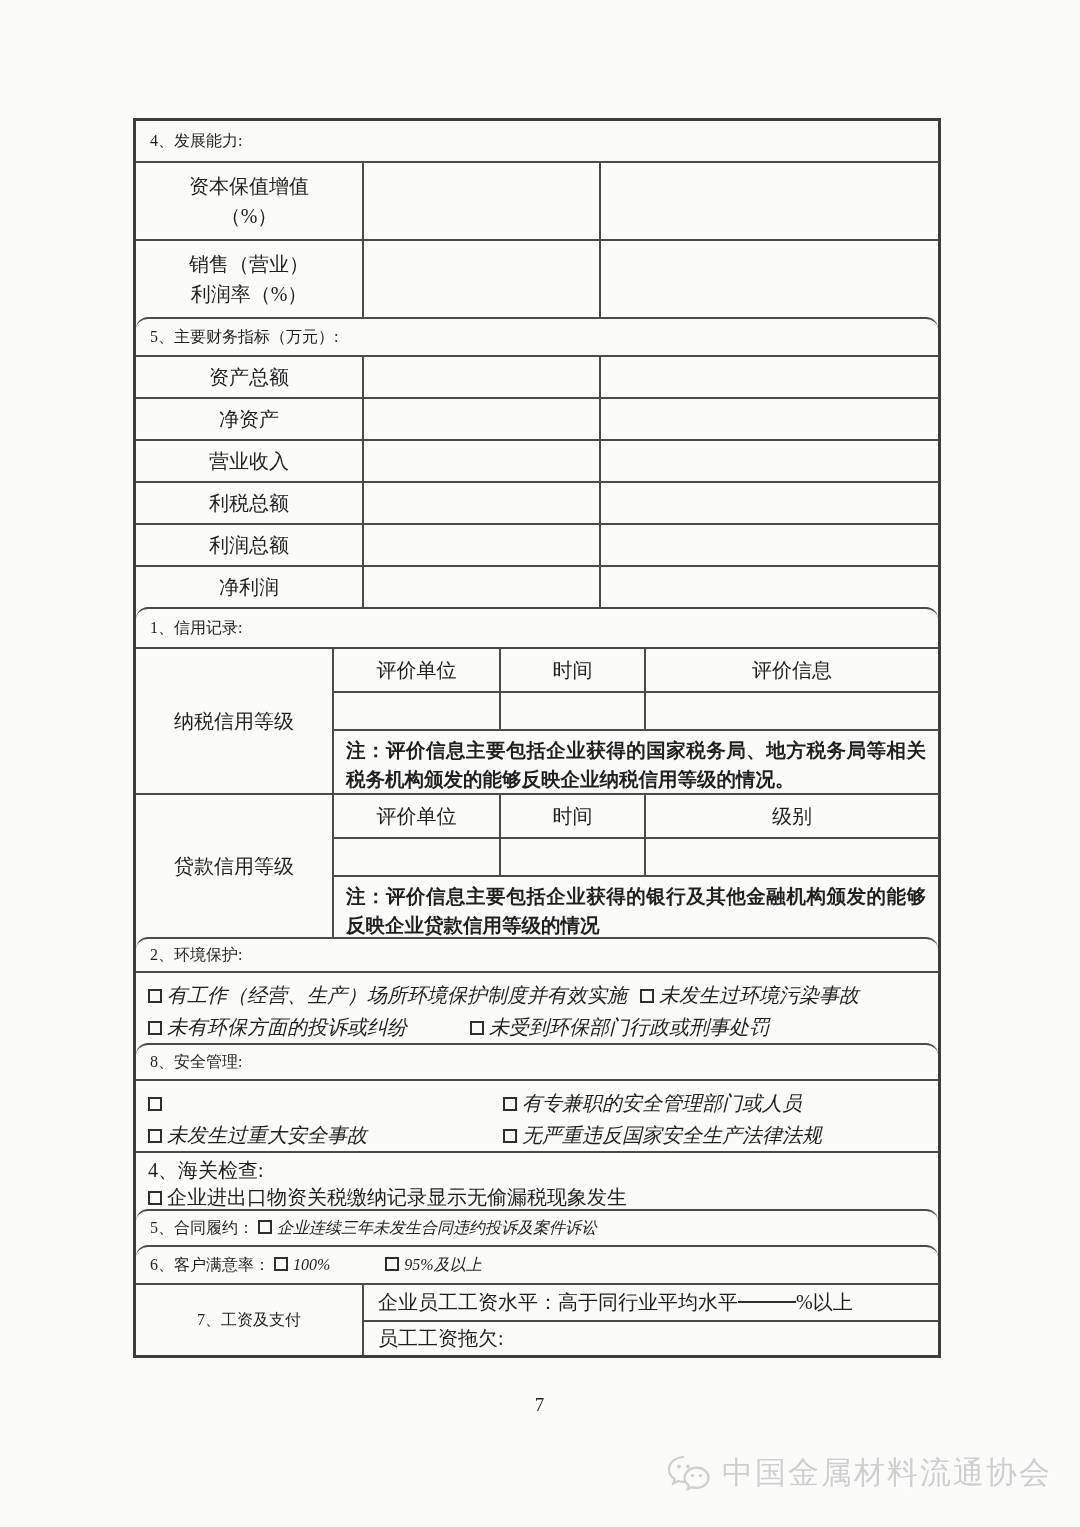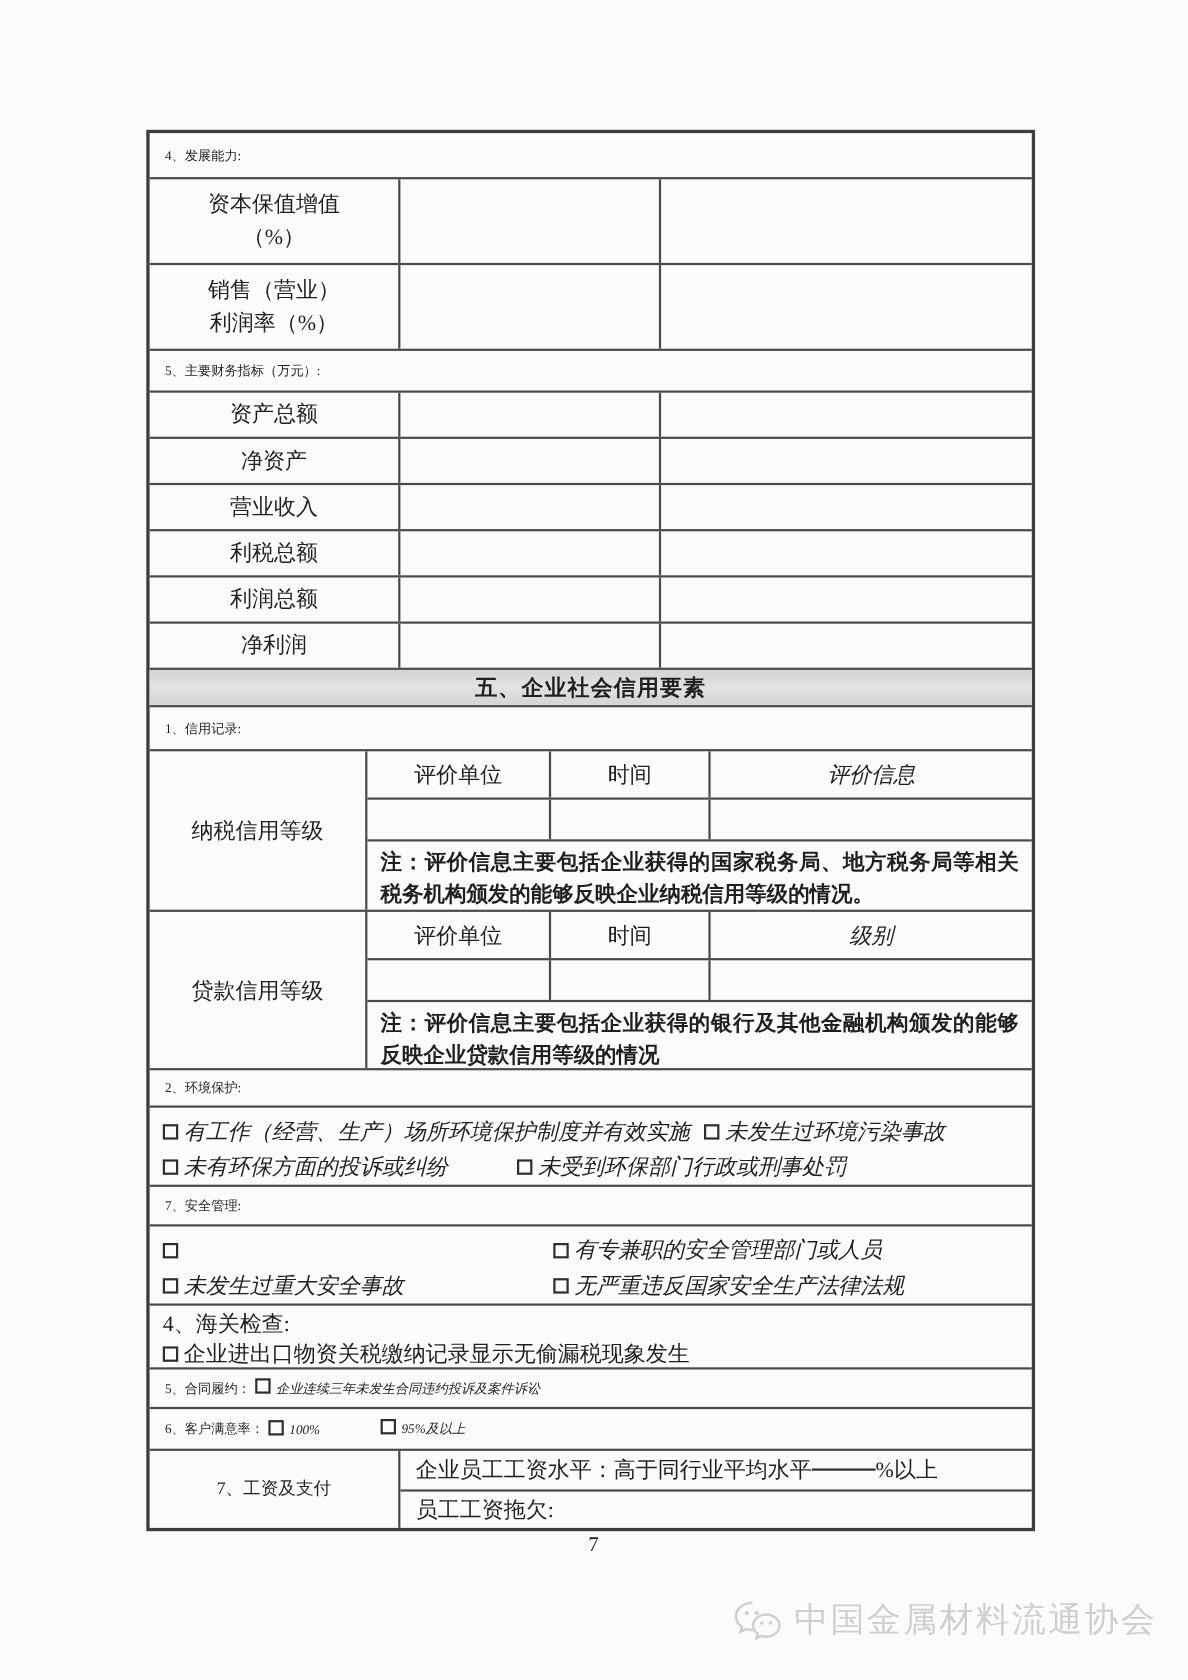--- a/index.html
+++ b/index.html
@@ -24,34 +24,35 @@
     border:3px solid #3d3d3d;
     background:var(--paper);
   }
   .row{display:flex;width:100%;}
   .row + .row{border-top:2px solid var(--table-border);}
   .cell{min-height:100%;margin-left:32px;}
   .cell + .cell{border-left:2px solid var(--table-border);}
   .title-row{
     padding:0 14px;
     display:flex;align-items:center;
-    font-size:12px;
+    font-size:16px;
+    border-radius:12px;
   }
   .h40{height:40px;}.h78{height:78px;}.h38{height:38px;}.h42{height:42px;}
   .h34{height:34px;}.h36{height:36px;}.h72{height:72px;}.h58{height:58px;}
   .band{
     height:34px;
     background:linear-gradient(180deg,#d2d2d2 0%,#e3e3e3 45%,#d4d4d4 100%);
     display:flex;align-items:center;justify-content:center;
     font-weight:bold;font-size:20px;letter-spacing:1px;
   }
   .label-col{width:162px;display:flex;flex-direction:column;align-items:center;justify-content:center;font-size:20px;line-height:30px;text-align:center;}
   .label-col-credit{width:132px;display:flex;align-items:center;justify-content:center;font-size:20px;}
   .c205{width:205px;}
-  .flex1{flex:1;font-style:italic;}
+  .flex1{flex:1;}
   .subcol{flex:1;display:flex;flex-direction:column;}
   .subrow{display:flex;width:100%;}
   .subrow + .subrow{border-top:2px solid var(--table-border);}
   .scell{display:flex;align-items:center;justify-content:center;font-size:20px;}
   .scell + .scell{border-left:2px solid var(--table-border);}
   .sc165{width:165px;}
   .sc145{width:145px;}
   .note{
     display:block;
     padding:5px 12px;
@@ -147,23 +148,20 @@
     <div class="cell label-col">利润总额</div>
     <div class="cell c205"></div>
     <div class="cell flex1"></div>
   </div>
   <div class="row h42">
     <div class="cell label-col">净利润</div>
     <div class="cell c205"></div>
     <div class="cell flex1"></div>
   </div>
 
-  <div class="row band">
-    <span>五、企业社会信用要素</span>
-  </div>
 
   <div class="row title-row h40">
     <span>1、信用记录:</span>
   </div>
 
   <div class="row">
     <div class="cell label-col-credit">纳税信用等级</div>
     <div class="cell subcol">
       <div class="subrow h42">
         <div class="scell sc165">评价单位</div>
@@ -204,21 +202,21 @@
       <span class="opt w492"><span class="cb"></span><span>有工作（经营、生产）场所环境保护制度并有效实施</span></span>
       <span class="opt"><span class="cb"></span><span>未发生过环境污染事故</span></span>
     </div>
     <div class="optline">
       <span class="opt w322"><span class="cb"></span><span>未有环保方面的投诉或纠纷</span></span>
       <span class="opt"><span class="cb"></span><span>未受到环保部门行政或刑事处罚</span></span>
     </div>
   </div>
 
   <div class="row title-row h36">
-    <span>7、安全管理:</span>
+    <span>8、安全管理:</span>
   </div>
   <div class="row opts h72" style="display:block">
     <div class="optline">
       <span class="opt w355"><span class="cb"></span></span>
       <span class="opt"><span class="cb"></span><span>有专兼职的安全管理部门或人员</span></span>
     </div>
     <div class="optline">
       <span class="opt w355"><span class="cb"></span><span>未发生过重大安全事故</span></span>
       <span class="opt"><span class="cb"></span><span>无严重违反国家安全生产法律法规</span></span>
     </div>

